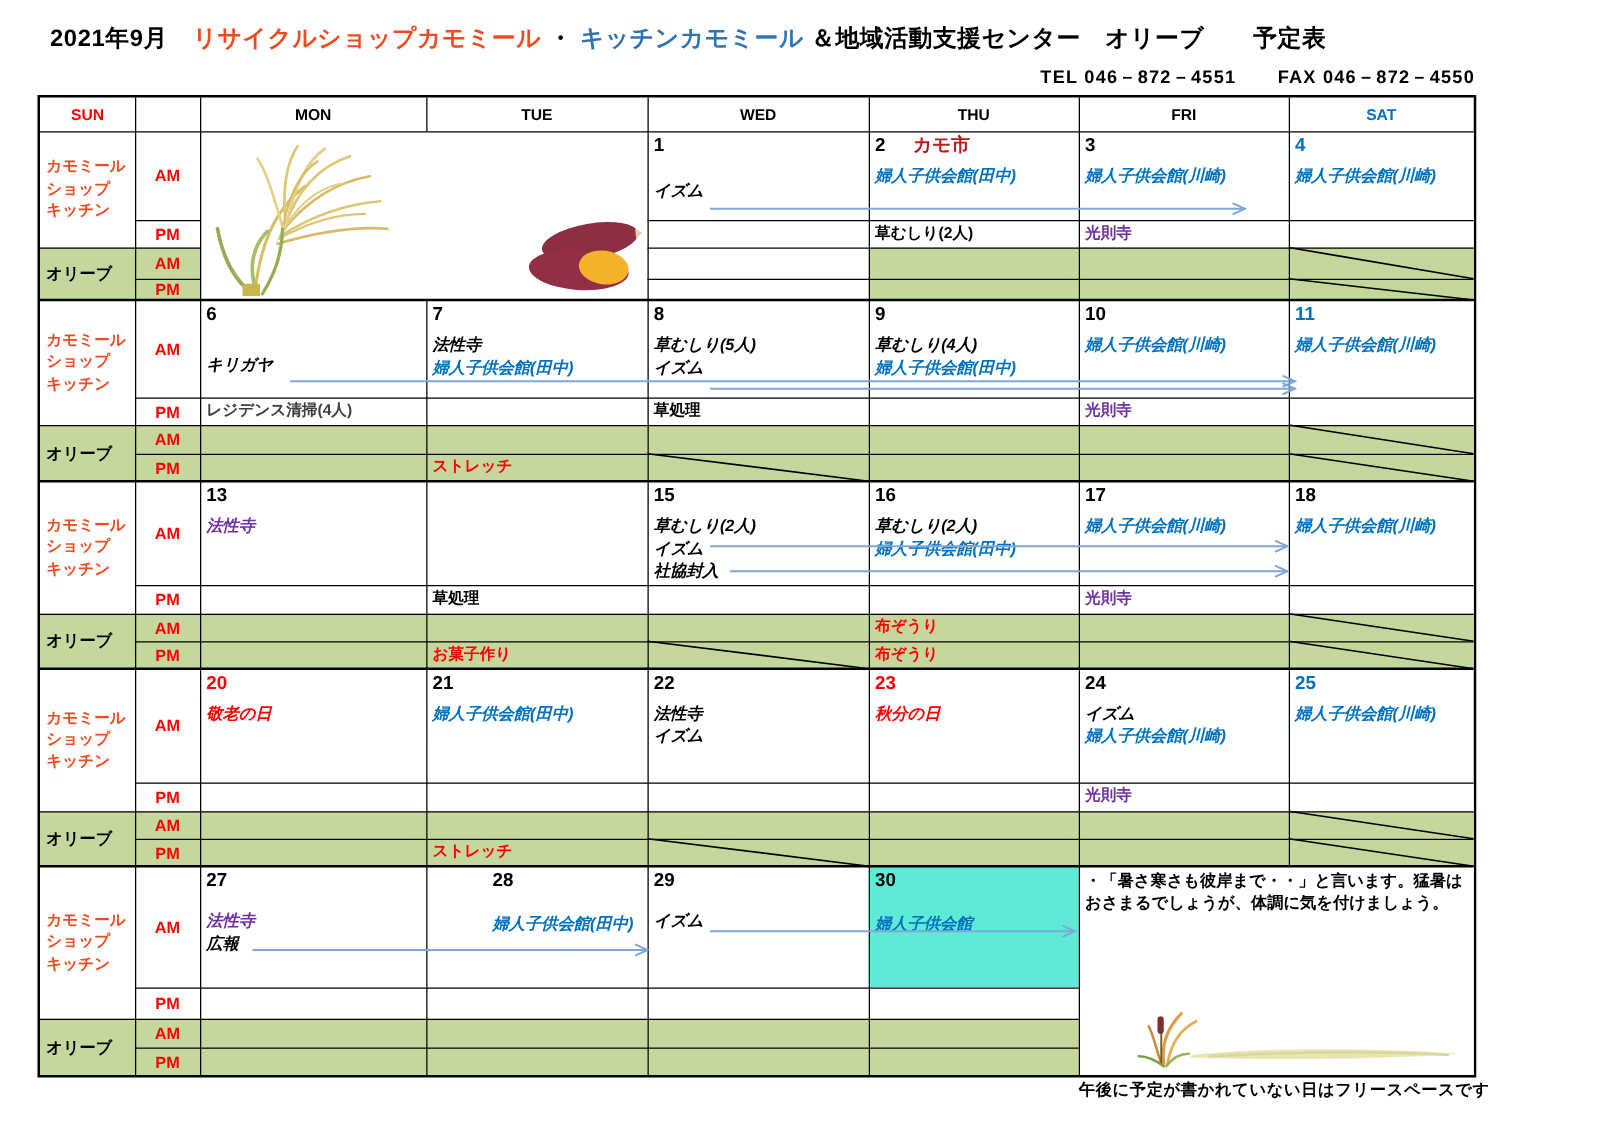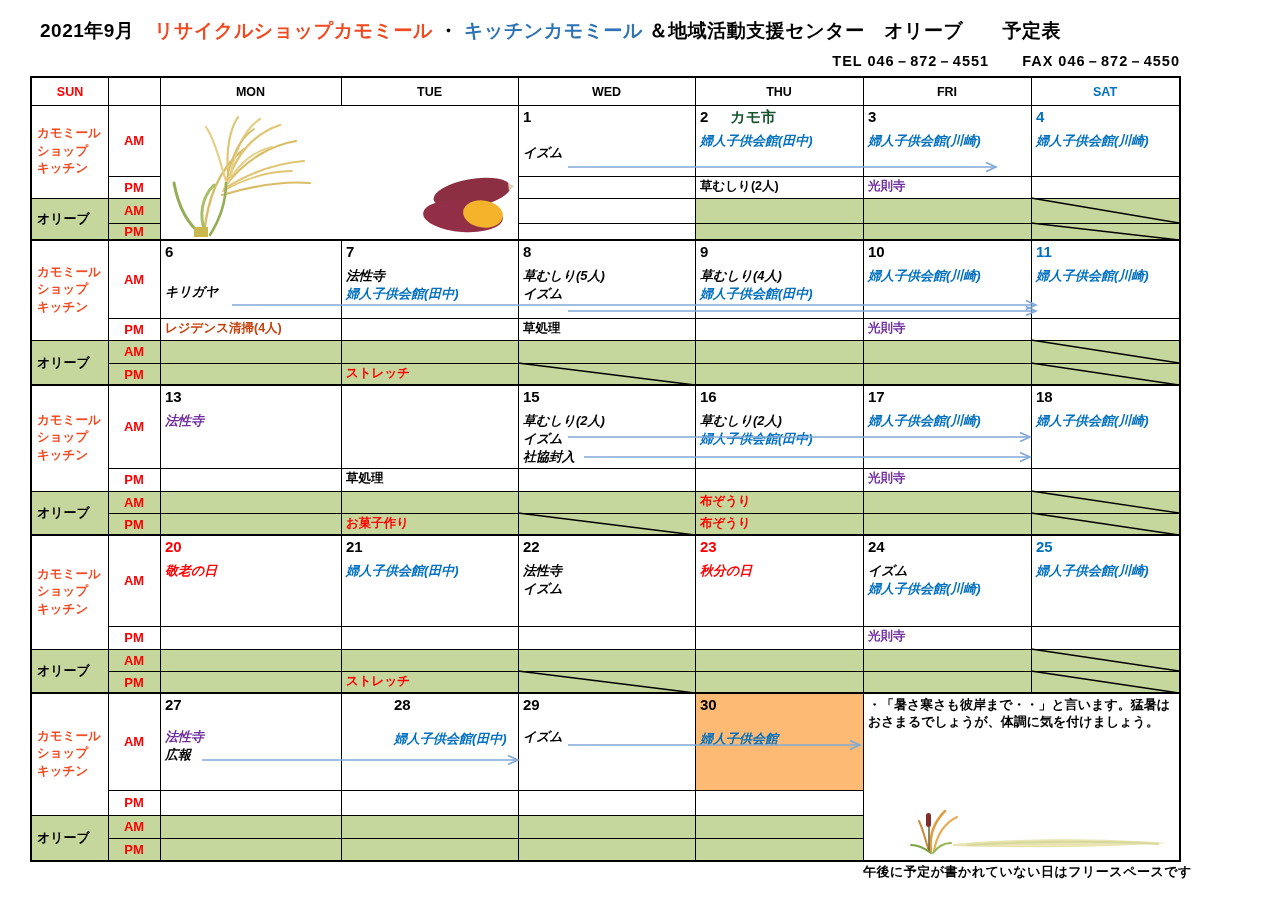--- a/index.html
+++ b/index.html
@@ -89,21 +89,21 @@
         </svg></div>
     </div>
     <div class="cell" style="left: 486px; top: 27px; width: 177px; height: 71px; background: rgb(255, 255, 255);">
       <div class="datebar"><span style="color: rgb(0, 0, 0);">1</span></div>
       <div class="evt" style="color: rgb(0, 0, 0); margin-top: 18px;">イズム</div>
     </div>
     <div class="cell" style="left: 486px; top: 98px; width: 177px; height: 22px; background: rgb(255, 255, 255);"></div>
     <div class="cell" style="left: 486px; top: 120px; width: 177px; height: 25px; background: rgb(255, 255, 255);"></div>
     <div class="cell" style="left: 486px; top: 145px; width: 177px; height: 17px; background: rgb(255, 255, 255);"></div>
     <div class="cell" style="left: 663px; top: 27px; width: 168px; height: 71px; background: rgb(255, 255, 255);">
-      <div class="datebar"><span style="color: rgb(0, 0, 0);">2</span><span class="datenote" style="color: #14532d; text-align: center;">カモ市</span></div>
+      <div class="datebar"><span style="color: rgb(0, 0, 0);">2</span><span class="datenote" style="color: #b91c1c; text-align: center;">カモ市</span></div>
       <div class="evt" style="color: rgb(0, 112, 192); margin-top: 6px;">婦人子供会館(田中)</div>
     </div>
     <div class="cell" style="left: 663px; top: 98px; width: 168px; height: 22px; background: rgb(255, 255, 255);">
       <div class="pmtxt" style="color: rgb(0, 0, 0);">草むしり(2人)</div>
     </div>
     <div class="cell" style="left: 663px; top: 120px; width: 168px; height: 25px; background: rgb(197, 215, 157);"></div>
     <div class="cell" style="left: 663px; top: 145px; width: 168px; height: 17px; background: rgb(197, 215, 157);"></div>
     <div class="cell" style="left: 831px; top: 27px; width: 168px; height: 71px; background: rgb(255, 255, 255);">
       <div class="datebar"><span style="color: rgb(0, 0, 0);">3</span></div>
       <div class="evt" style="color: rgb(0, 112, 192); margin-top: 6px;">婦人子供会館(川崎)</div>
@@ -128,21 +128,21 @@
     <div class="cell amlab" style="left: 76px; top: 162px; width: 52px; height: 78px; color: rgb(255, 0, 0);">AM</div>
     <div class="cell amlab" style="left: 76px; top: 240px; width: 52px; height: 22px; color: rgb(255, 0, 0);">PM</div>
     <div class="cell olivelab" style="left: 0px; top: 262px; width: 76px; height: 45px; background: rgb(197, 215, 157);">オリーブ</div>
     <div class="cell amlab" style="left: 76px; top: 262px; width: 52px; height: 23px; background: rgb(197, 215, 157); color: rgb(255, 0, 0);">AM</div>
     <div class="cell amlab" style="left: 76px; top: 285px; width: 52px; height: 22px; background: rgb(197, 215, 157); color: rgb(255, 0, 0);">PM</div>
     <div class="cell" style="left: 128px; top: 162px; width: 181px; height: 78px; background: rgb(255, 255, 255);">
       <div class="datebar"><span style="color: rgb(0, 0, 0);">6</span></div>
       <div class="evt" style="color: rgb(0, 0, 0); margin-top: 22px;">キリガヤ</div>
     </div>
     <div class="cell" style="left: 128px; top: 240px; width: 181px; height: 22px; background: rgb(255, 255, 255);">
-      <div class="pmtxt" style="color: #c2410c;">レジデンス清掃(4人)</div>
+      <div class="pmtxt" style="color: #404040;">レジデンス清掃(4人)</div>
     </div>
     <div class="cell" style="left: 128px; top: 262px; width: 181px; height: 23px; background: rgb(197, 215, 157);"></div>
     <div class="cell" style="left: 128px; top: 285px; width: 181px; height: 22px; background: rgb(197, 215, 157);"></div>
     <div class="cell" style="left: 309px; top: 162px; width: 177px; height: 78px; background: rgb(255, 255, 255);">
       <div class="datebar"><span style="color: rgb(0, 0, 0);">7</span></div>
       <div class="evt" style="color: rgb(0, 0, 0); margin-top: 6px;">法性寺</div>
       <div class="evt" style="color: rgb(0, 112, 192);">婦人子供会館(田中)</div>
     </div>
     <div class="cell" style="left: 309px; top: 240px; width: 177px; height: 22px; background: rgb(255, 255, 255);"></div>
     <div class="cell" style="left: 309px; top: 262px; width: 177px; height: 23px; background: rgb(197, 215, 157);"></div>
@@ -345,21 +345,21 @@
     <div class="cell" style="left: 309px; top: 712px; width: 177px; height: 25px; background: rgb(255, 255, 255);"></div>
     <div class="cell" style="left: 309px; top: 737px; width: 177px; height: 23px; background: rgb(197, 215, 157);"></div>
     <div class="cell" style="left: 309px; top: 760px; width: 177px; height: 22px; background: rgb(197, 215, 157);"></div>
     <div class="cell" style="left: 486px; top: 615px; width: 177px; height: 97px; background: rgb(255, 255, 255);">
       <div class="datebar"><span style="color: rgb(0, 0, 0);">29</span></div>
       <div class="evt" style="color: rgb(0, 0, 0); margin-top: 14px;">イズム</div>
     </div>
     <div class="cell" style="left: 486px; top: 712px; width: 177px; height: 25px; background: rgb(255, 255, 255);"></div>
     <div class="cell" style="left: 486px; top: 737px; width: 177px; height: 23px; background: rgb(197, 215, 157);"></div>
     <div class="cell" style="left: 486px; top: 760px; width: 177px; height: 22px; background: rgb(197, 215, 157);"></div>
-    <div class="cell" style="left: 663px; top: 615px; width: 168px; height: 97px; background: #fdba74;">
+    <div class="cell" style="left: 663px; top: 615px; width: 168px; height: 97px; background: #5eead4;">
       <div class="datebar"><span style="color: rgb(0, 0, 0);">30</span></div>
       <div class="evt" style="color: rgb(0, 112, 192); margin-top: 16px;">婦人子供会館</div>
     </div>
     <div class="cell" style="left: 663px; top: 712px; width: 168px; height: 25px; background: rgb(255, 255, 255);"></div>
     <div class="cell" style="left: 663px; top: 737px; width: 168px; height: 23px; background: rgb(197, 215, 157);"></div>
     <div class="cell" style="left: 663px; top: 760px; width: 168px; height: 22px; background: rgb(197, 215, 157);"></div>
     <div class="gline" style="left: 76px; top: 0px; width: 1px; height: 782px;"></div>
     <div class="gline" style="left: 128px; top: 0px; width: 1px; height: 782px;"></div>
     <div class="gline" style="left: 309px; top: 0px; width: 1px; height: 27px;"></div>
     <div class="gline" style="left: 309px; top: 162px; width: 1px; height: 620px;"></div>

